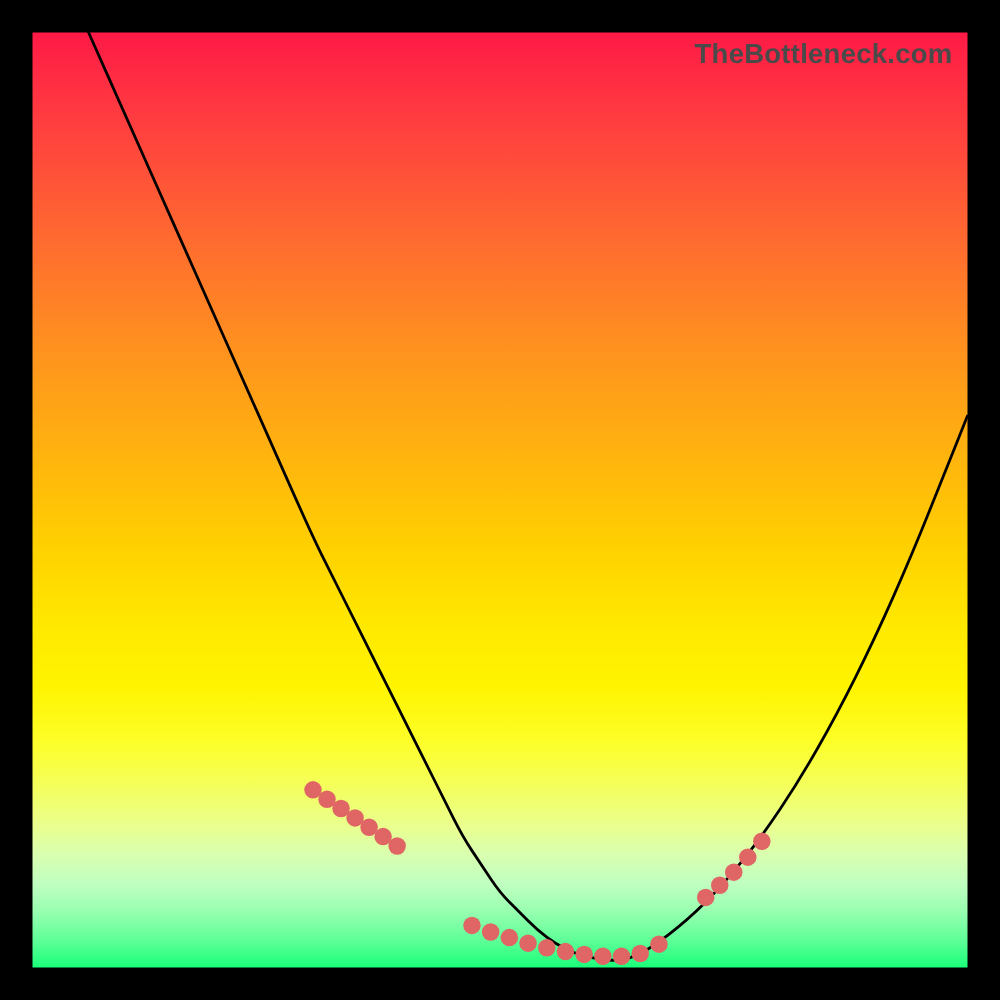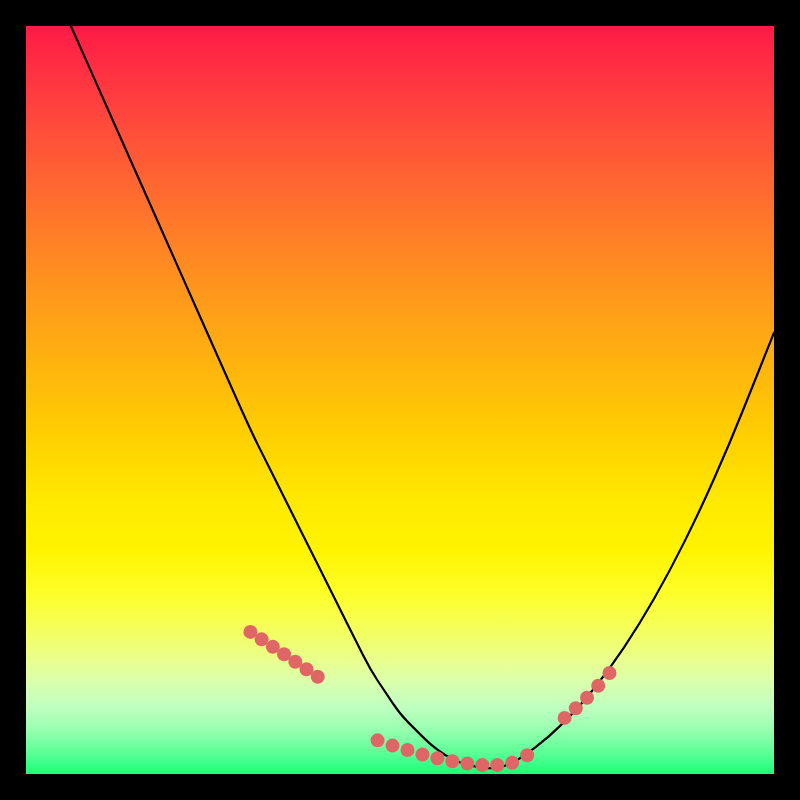--- a/index.html
+++ b/index.html
@@ -60,20 +60,21 @@
   .marker {
     fill: #e06666;
     stroke: none;
   }
 </style>
 </head>
 <body>
 
 <div class="chart-container">
   <div class="plot-area">
+    <div class="watermark">TheBottleneck.com</div>
     <svg class="curve-layer" viewBox="0 0 748 748">
       <path class="curve" id="main-curve" d="M 44.88 0.00 Q 44.88 0.00 59.84 33.66 Q 74.80 67.32 89.76 100.98 Q 104.72 134.64 119.68 168.30 Q 134.64 201.96 149.60 235.62 Q 164.56 269.28 179.52 302.94 Q 194.48 336.60 209.44 370.26 Q 224.40 403.92 231.88 418.88 Q 239.36 433.84 246.84 448.80 Q 254.32 463.76 261.80 478.72 Q 269.28 493.68 276.76 508.64 Q 284.24 523.60 291.72 538.56 Q 299.20 553.52 306.68 568.48 Q 314.16 583.44 321.64 598.40 Q 329.12 613.36 336.60 628.32 Q 344.08 643.28 351.56 654.50 Q 359.04 665.72 366.52 676.94 Q 374.00 688.16 381.48 695.64 Q 388.96 703.12 396.44 710.60 Q 403.92 718.08 411.40 723.69 Q 418.88 729.30 426.36 733.04 Q 433.84 736.78 441.32 738.65 Q 448.80 740.52 456.28 741.64 Q 463.76 742.76 471.24 741.64 Q 478.72 740.52 486.20 736.78 Q 493.68 733.04 508.64 721.82 Q 523.60 710.60 538.56 695.64 Q 553.52 680.68 568.48 661.98 Q 583.44 643.28 598.40 620.84 Q 613.36 598.40 628.32 572.22 Q 643.28 546.04 658.24 516.12 Q 673.20 486.20 688.16 452.54 Q 703.12 418.88 718.08 381.48 Q 733.04 344.08 740.52 325.38 T 748.00 306.68"></path>
       <g id="markers-group">
           <circle cx="224.40" cy="605.88" r="7" class="marker"></circle>
           <circle cx="235.62" cy="613.36" r="7" class="marker"></circle>
           <circle cx="246.84" cy="620.84" r="7" class="marker"></circle>
           <circle cx="258.06" cy="628.32" r="7" class="marker"></circle>
           <circle cx="269.28" cy="635.80" r="7" class="marker"></circle>
           <circle cx="280.50" cy="643.28" r="7" class="marker"></circle>
           <circle cx="291.72" cy="650.76" r="7" class="marker"></circle>

